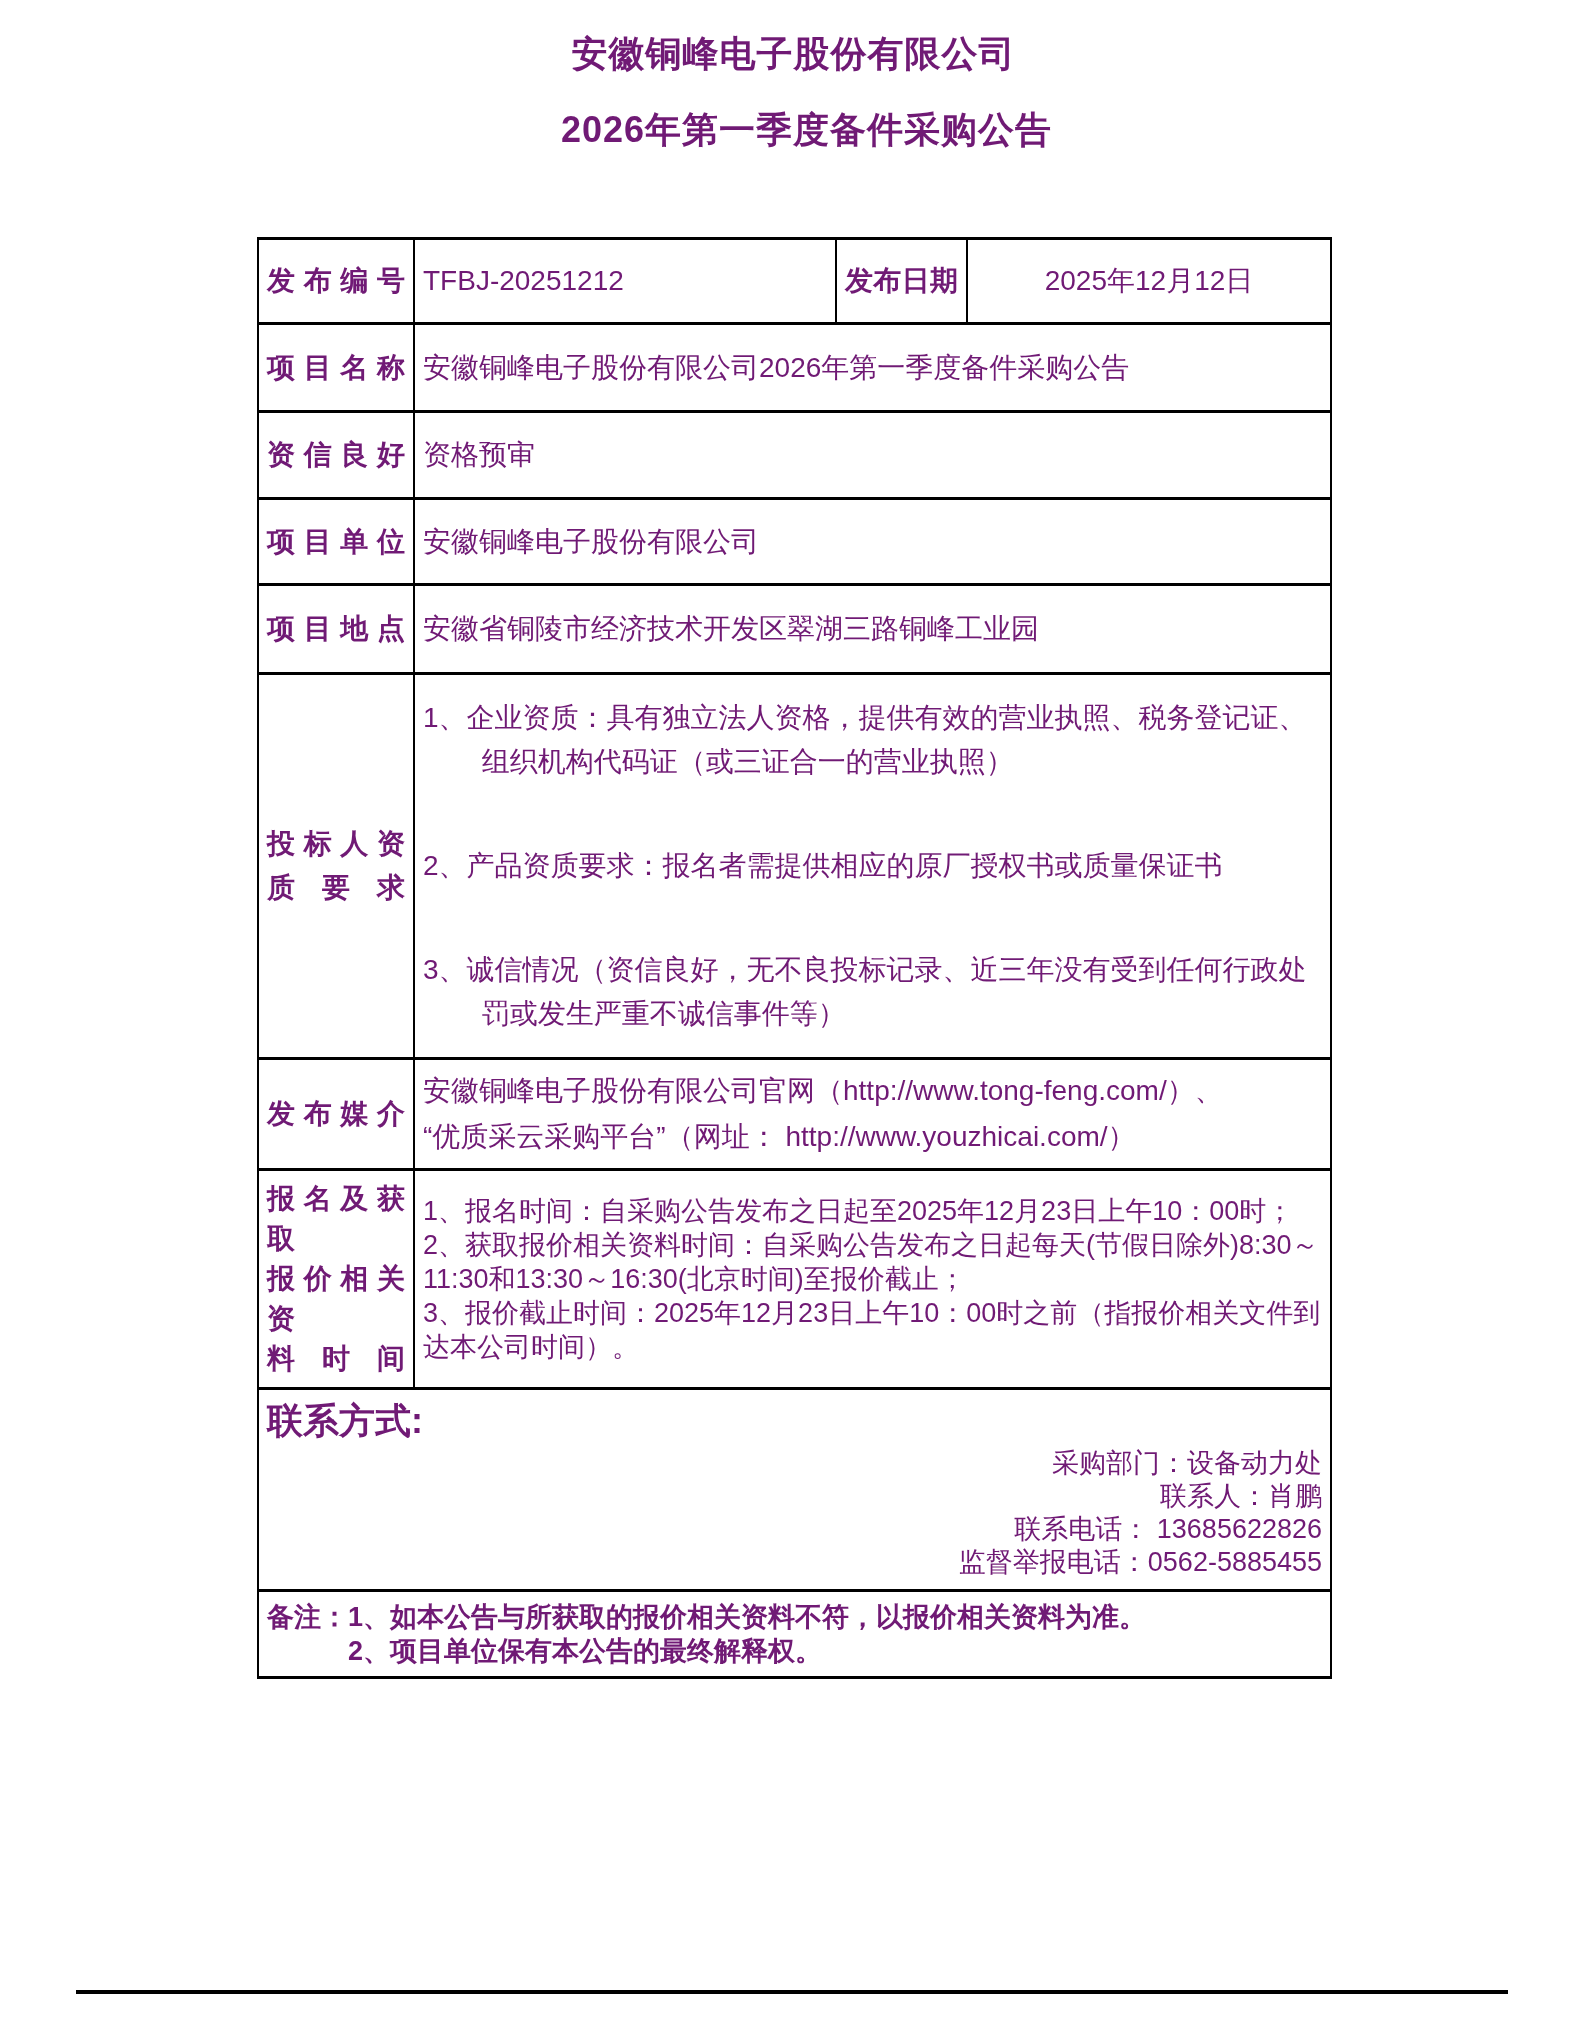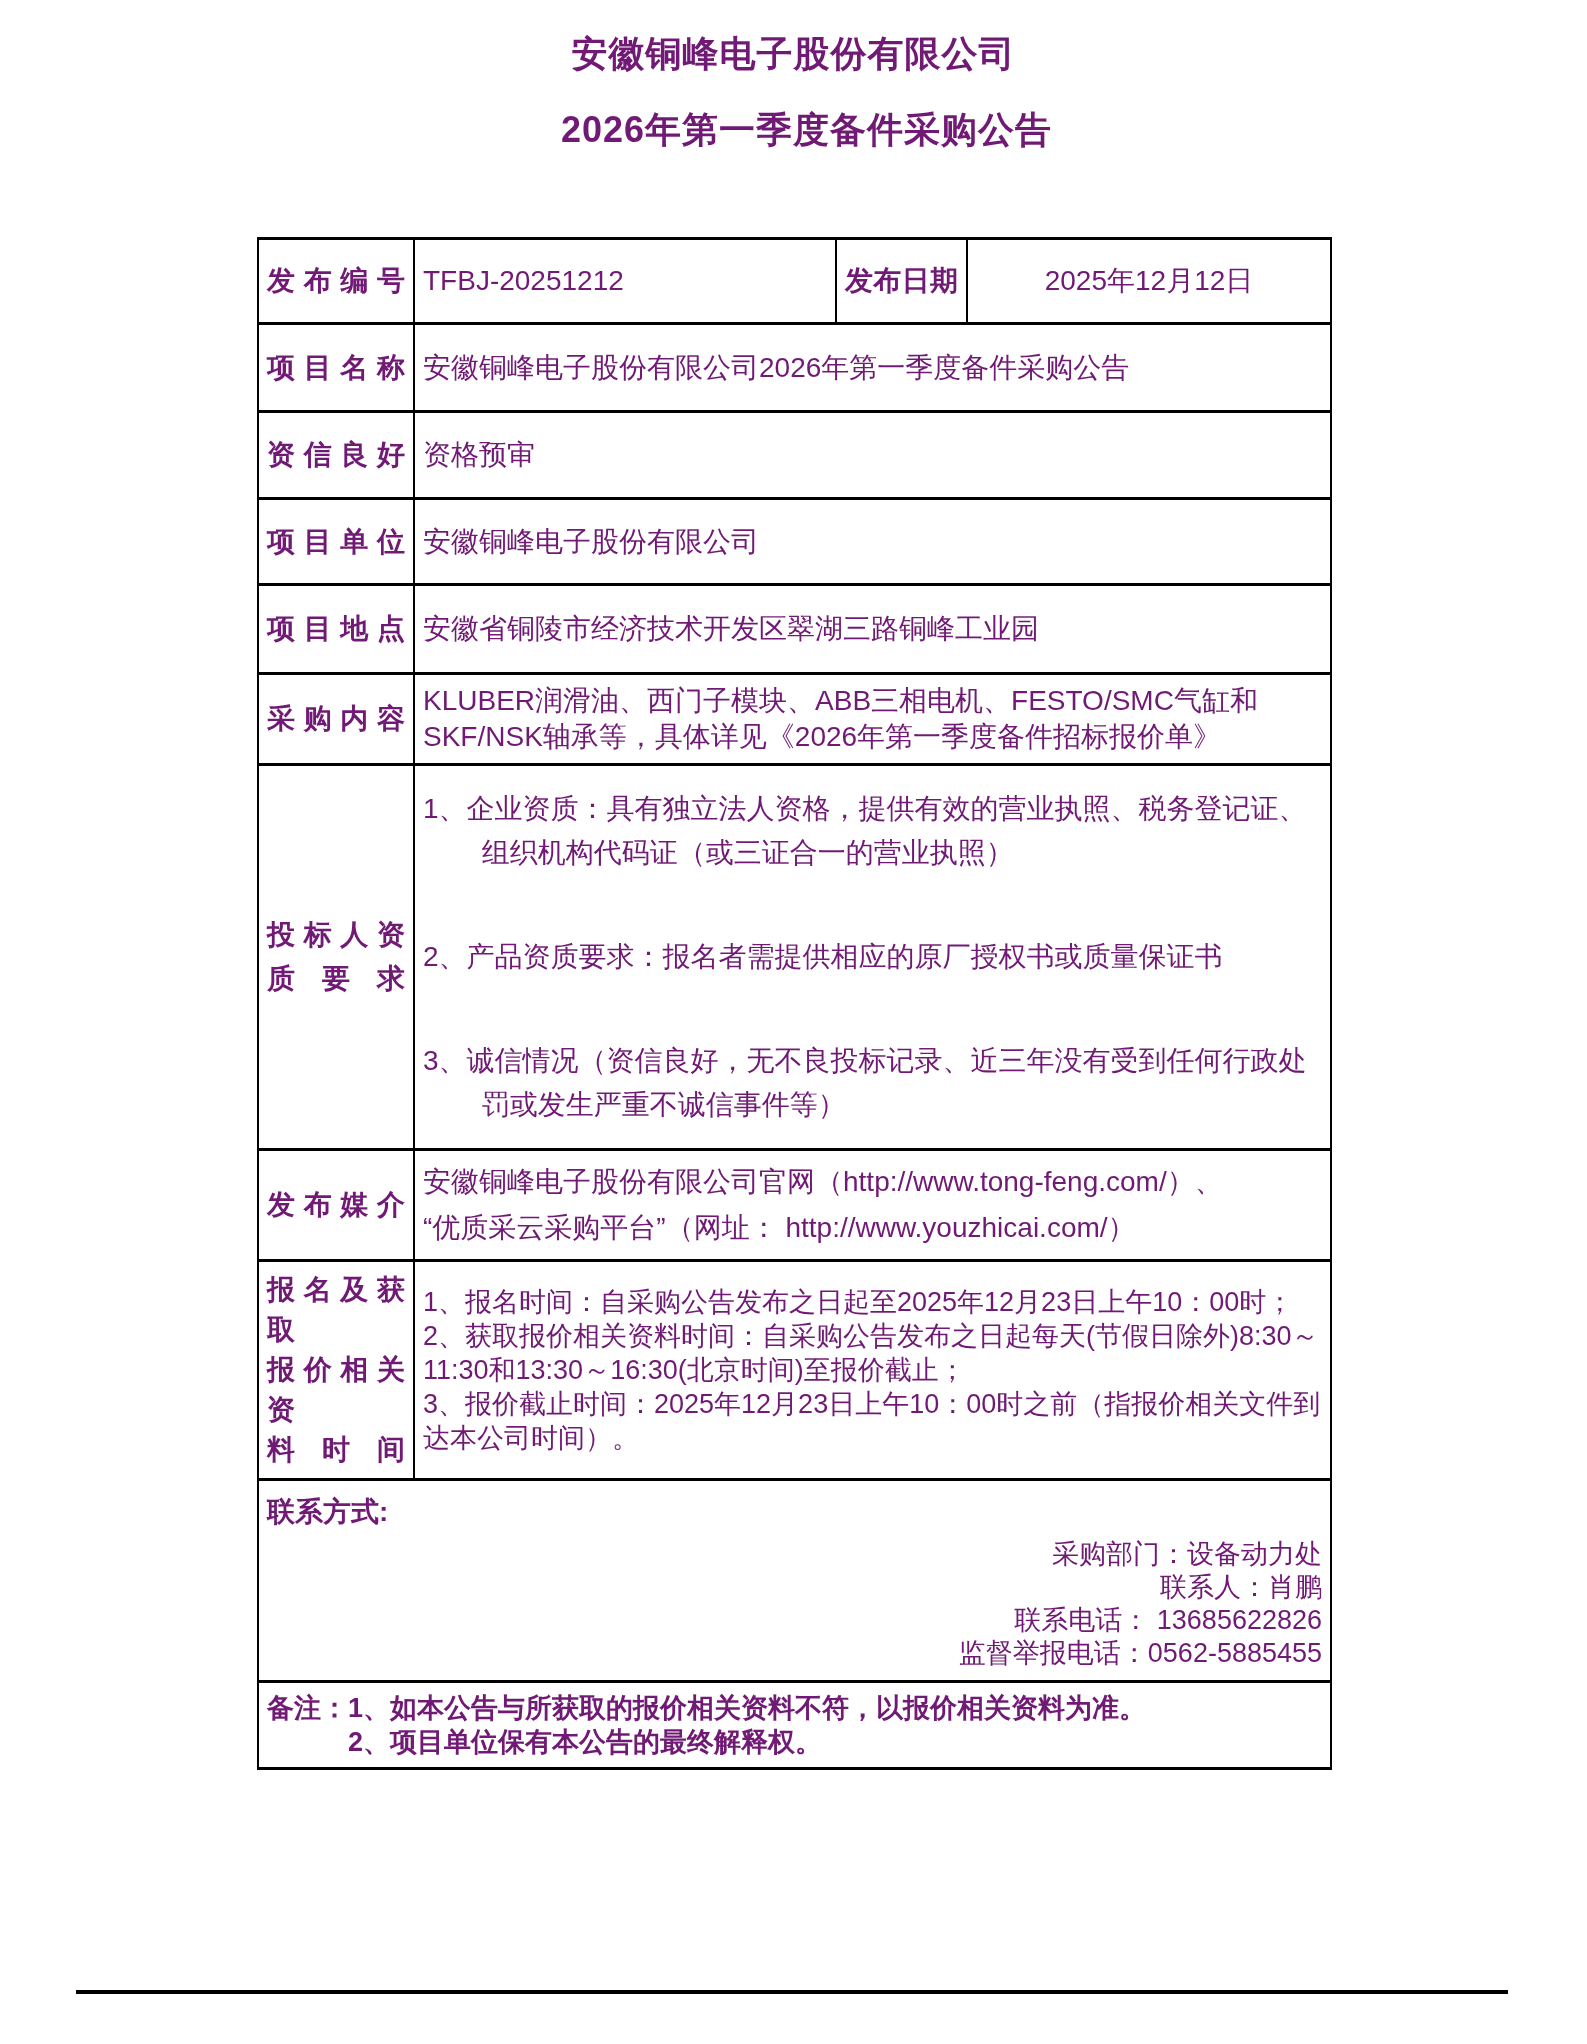--- a/index.html
+++ b/index.html
@@ -65,21 +65,21 @@
   }
   .qual-item.gap{margin-top:60px;}
 
   .media-cell{padding:4px 10px 4px 8px;}
   .media-line{line-height:46px;}
 
   .sched-cell{padding:5px 6px 4px 5px;margin-left:13px;}
   .sched-item{line-height:34px;font-size:27px;}
 
   .contact-cell{padding:10px 10px 6px 8px;vertical-align:top;}
-  .contact-heading{font-weight:bold;font-size:28px;line-height:40px;}
+  .contact-heading{font-weight:bold;font-size:36px;line-height:40px;}
   .contact-line{font-size:27px;line-height:33px;margin-left:84px;text-align:right;}
   .contact-line.first{margin-top:6px;}
 
   .remarks-cell{padding:6px 8px;vertical-align:top;}
   .remarks-line{font-weight:bold;font-size:27px;line-height:34px;}
   .remarks-line.indent{padding-left:3em;}
 
   .footer-rule{
     position:absolute;
     left:76px;
@@ -126,24 +126,20 @@
     <tr style="height:86px;">
       <td class="lbl">项目单位</td>
       <td class="val" colspan="3">安徽铜峰电子股份有限公司</td>
     </tr>
 
     <tr style="height:89px;">
       <td class="lbl">项目地点</td>
       <td class="val" colspan="3">安徽省铜陵市经济技术开发区翠湖三路铜峰工业园</td>
     </tr>
 
-    <tr style="height:88px;">
-      <td class="lbl">采购内容</td>
-      <td class="val" colspan="3" style="line-height:36px;">KLUBER润滑油、西门子模块、ABB三相电机、FESTO/SMC气缸和SKF/NSK轴承等，具体详见《2026年第一季度备件招标报价单》</td>
-    </tr>
 
     <tr style="height:385px;">
       <td class="lbl">投标人资
 质要求</td>
       <td class="val top qual-cell" colspan="3">
         <div class="qual-item">1、企业资质：具有独立法人资格，提供有效的营业执照、税务登记证、组织机构代码证（或三证合一的营业执照）</div>
         <div class="qual-item gap">2、产品资质要求：报名者需提供相应的原厂授权书或质量保证书</div>
         <div class="qual-item gap">3、诚信情况（资信良好，无不良投标记录、近三年没有受到任何行政处罚或发生严重不诚信事件等）</div>
       </td>
     </tr>

